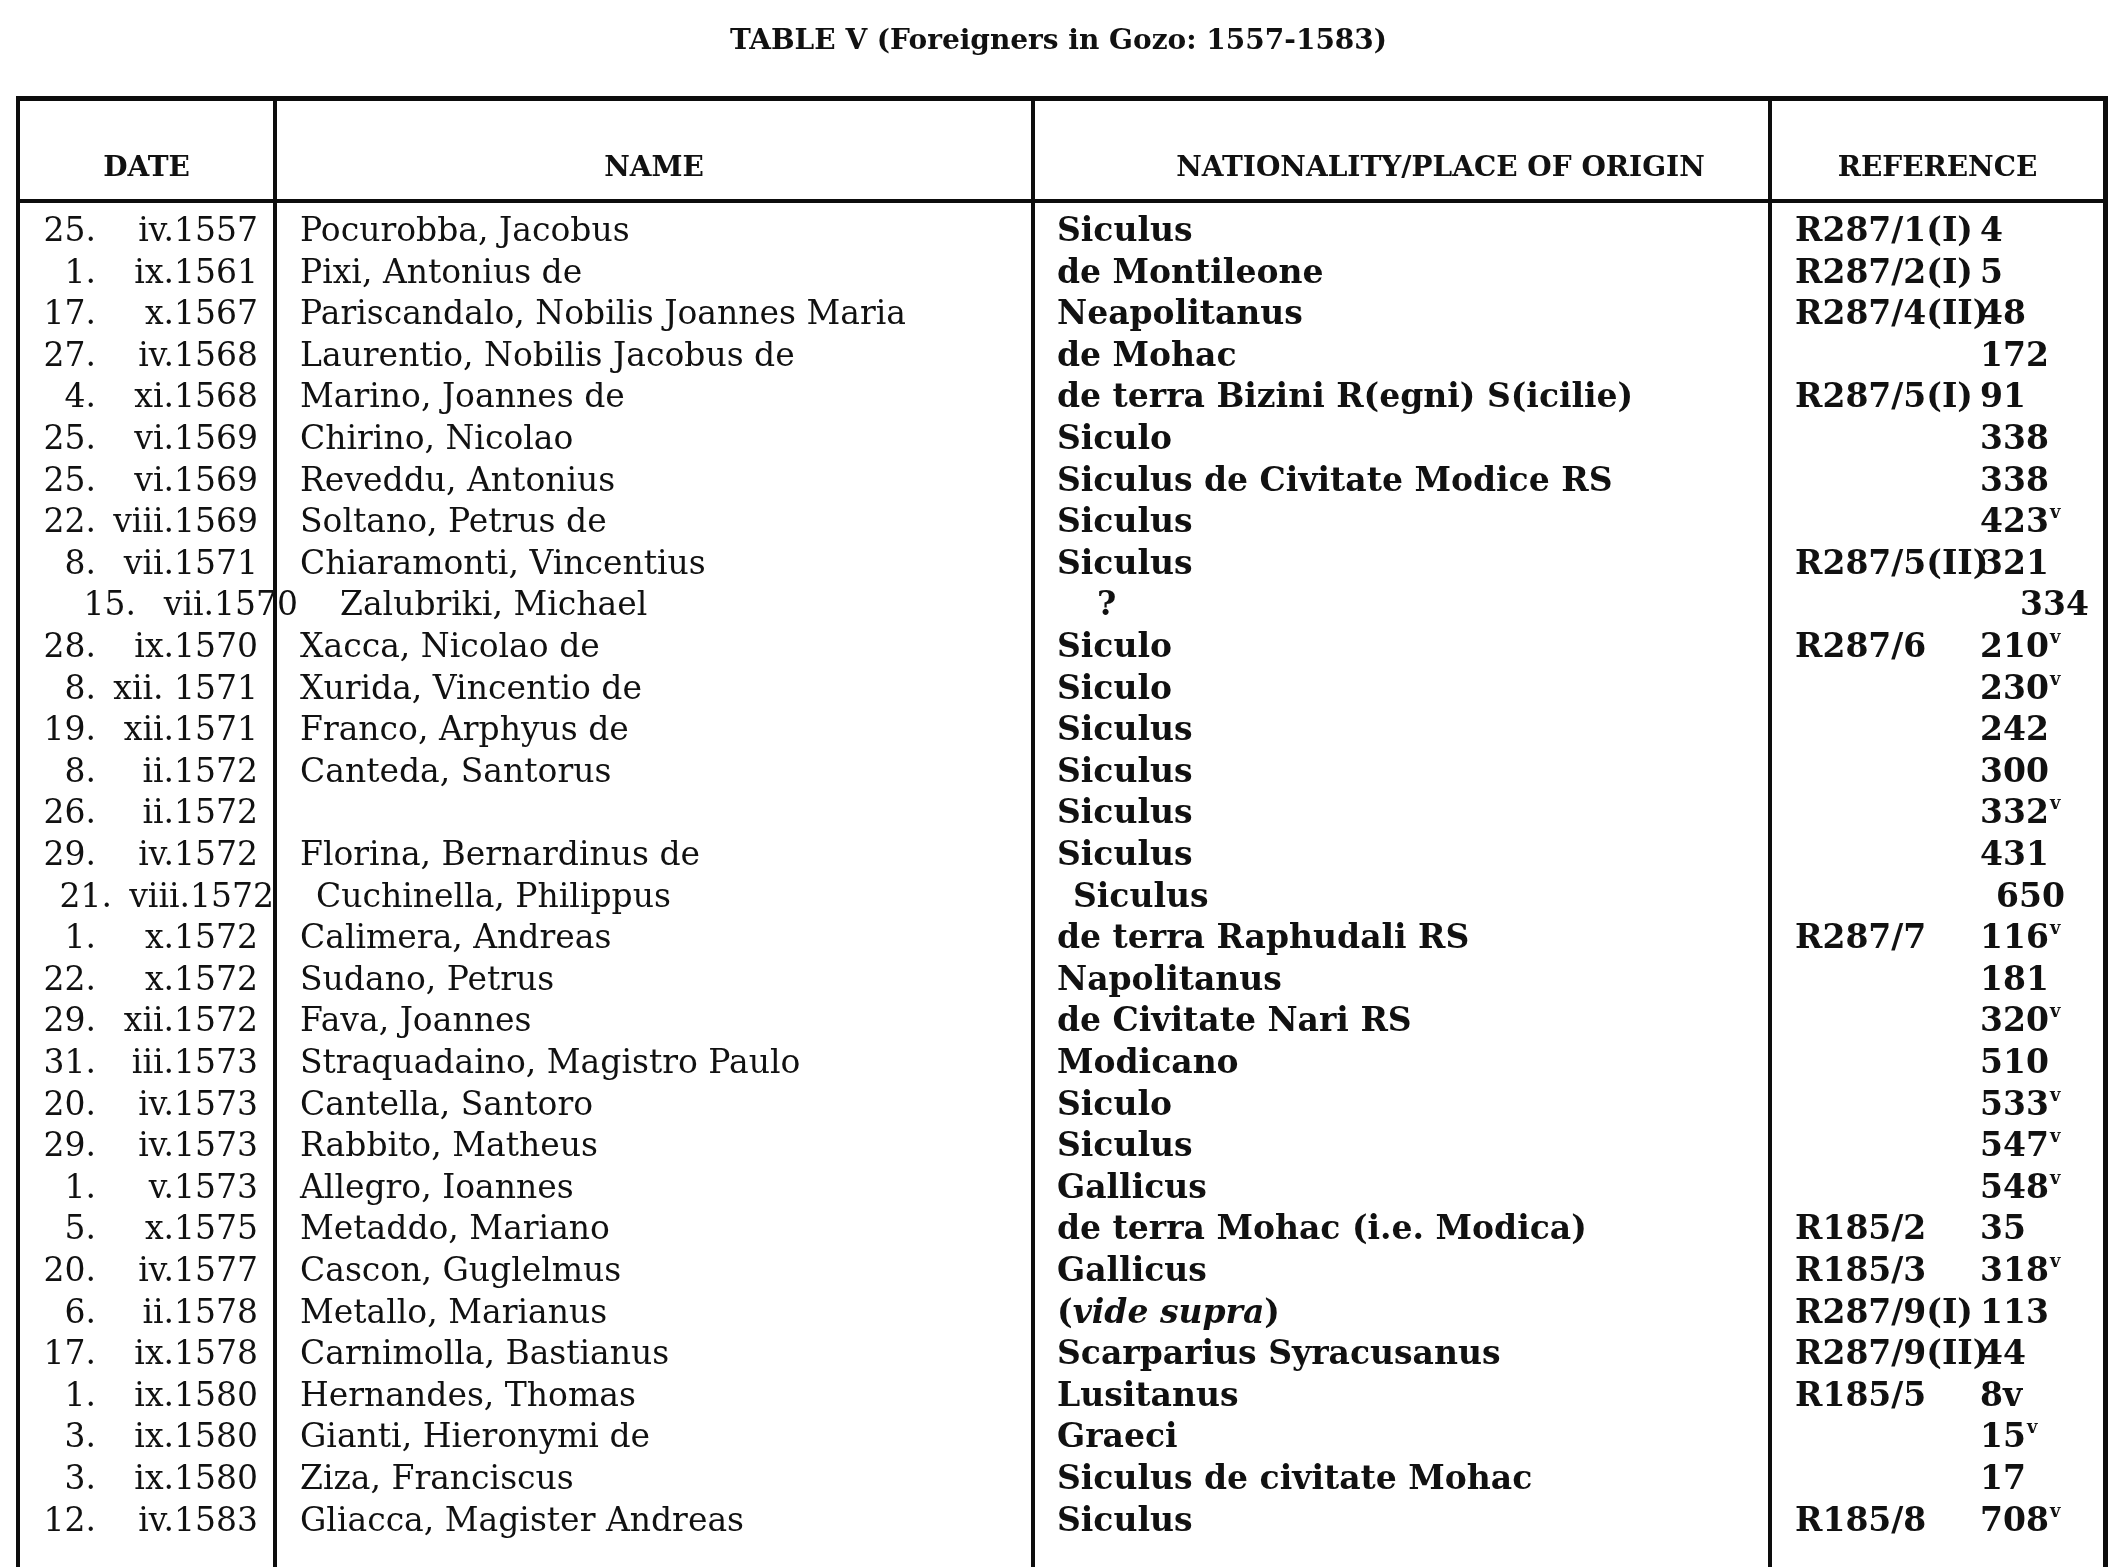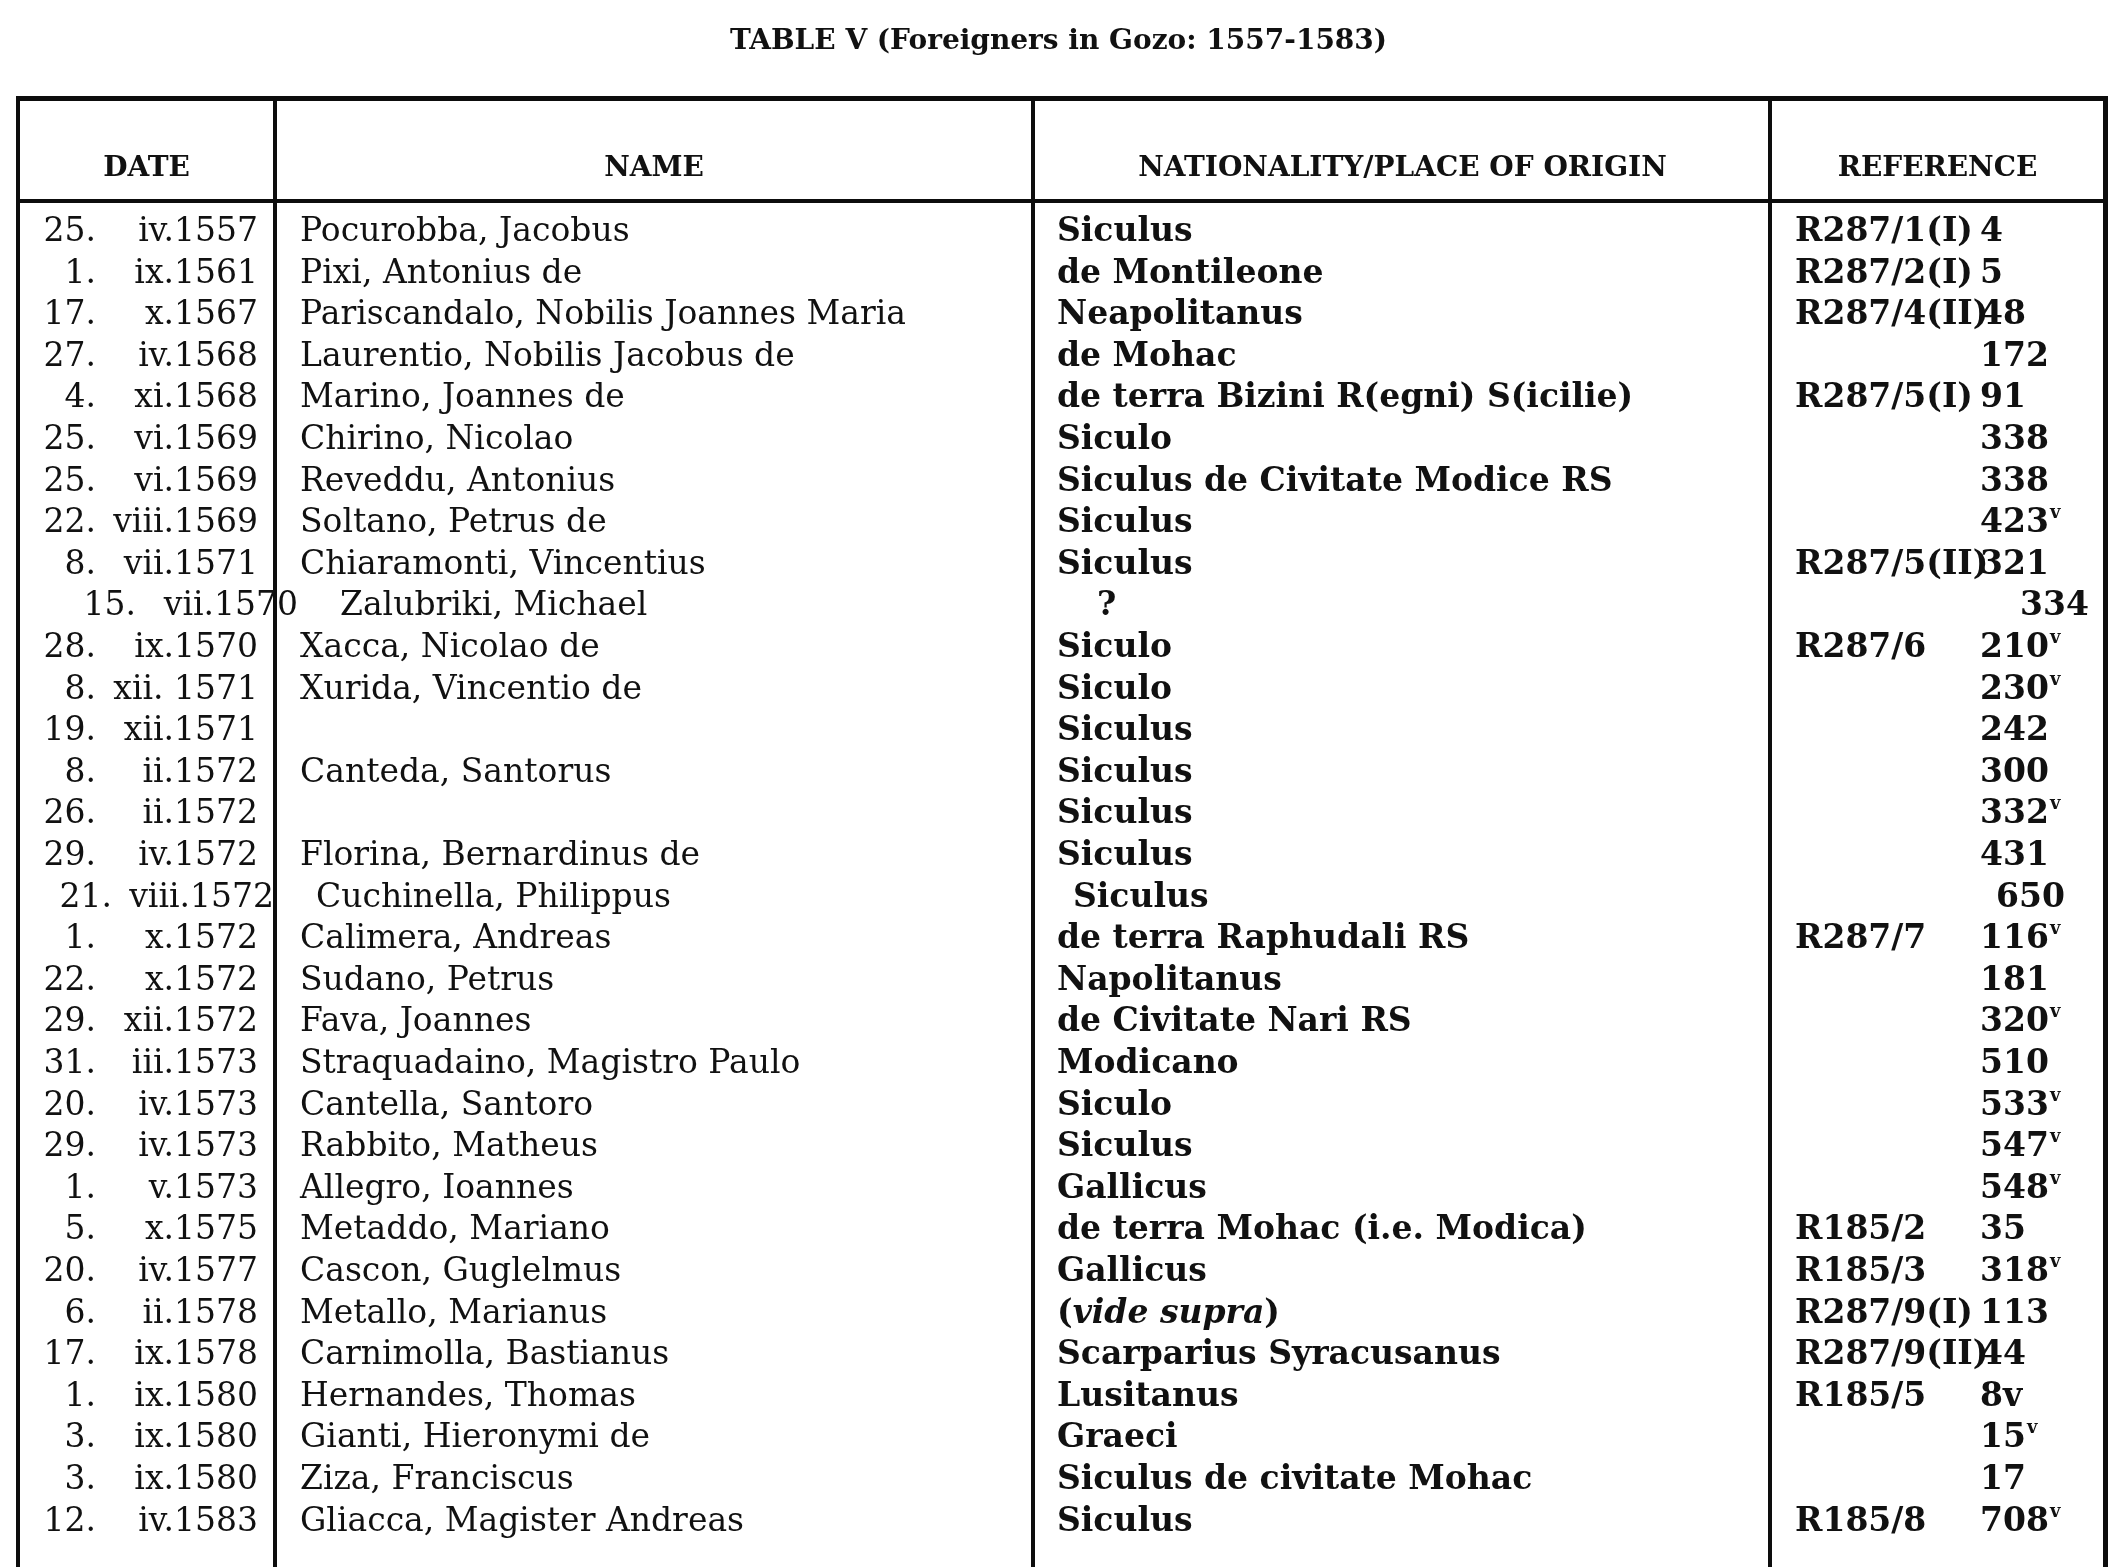--- a/index.html
+++ b/index.html
@@ -100,21 +100,21 @@
 <div class="title">TABLE V (Foreigners in Gozo: 1557-1583)</div>
 
 <div class="table-frame"></div>
 <div class="vline" style="left:273px;"></div>
 <div class="vline" style="left:1031px;"></div>
 <div class="vline" style="left:1768px;"></div>
 <div class="hline"></div>
 
 <div class="header-cell" style="left:20px; width:253px;">DATE</div>
 <div class="header-cell" style="left:277px; width:754px;">NAME</div>
-<div class="header-cell" style="left:1036px; width:733px;">NATIONALITY/PLACE OF ORIGIN</div>
+<div class="header-cell" style="left:1074px; width:733px;">NATIONALITY/PLACE OF ORIGIN</div>
 <div class="header-cell" style="left:1772px; width:331px;">REFERENCE</div>
 
 <div id="rows">
     <div class="row" style="top: 209px;">
       <span class="cell date-day">25.</span>
       <span class="cell date-rest">iv.1557</span>
       <span class="cell name">Pocurobba, Jacobus</span>
       <span class="cell origin bold">Siculus</span>
       <span class="cell ref-vol">R287/1(I)</span>
       <span class="cell ref-page"><span>4</span><span class="sup"></span></span>
@@ -203,20 +203,21 @@
       <span class="cell date-day">8.</span>
       <span class="cell date-rest">xii. 1571</span>
       <span class="cell name">Xurida, Vincentio de</span>
       <span class="cell origin bold">Siculo</span>
       <span class="cell ref-vol"></span>
       <span class="cell ref-page"><span>230</span><span class="sup">v</span></span>
     </div>
     <div class="row" style="top: 708.2px;">
       <span class="cell date-day">19.</span>
       <span class="cell date-rest">xii.1571</span>
+      <span class="cell name">Franco, Arphyus de</span>
       <span class="cell origin bold">Siculus</span>
       <span class="cell ref-vol"></span>
       <span class="cell ref-page"><span>242</span><span class="sup"></span></span>
     </div>
     <div class="row" style="top: 749.8px;">
       <span class="cell date-day">8.</span>
       <span class="cell date-rest">ii.1572</span>
       <span class="cell name">Canteda, Santorus</span>
       <span class="cell origin bold">Siculus</span>
       <span class="cell ref-vol"></span>

